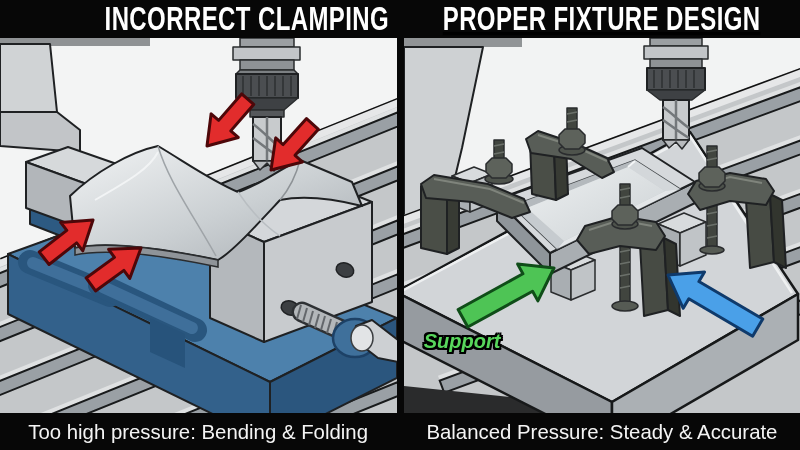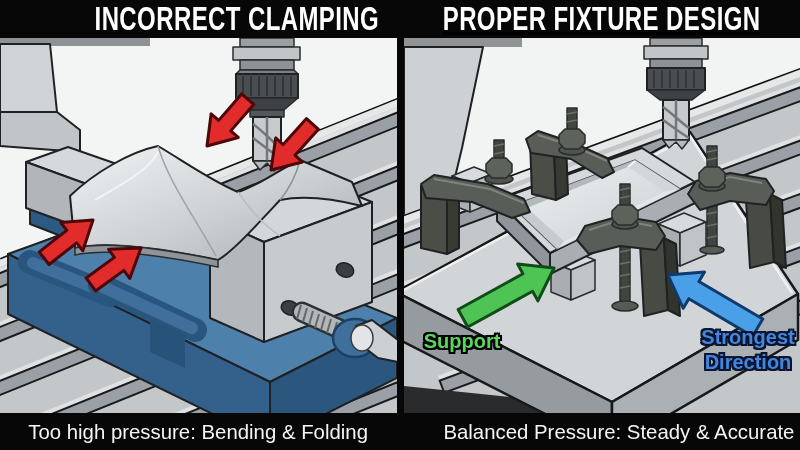--- a/index.html
+++ b/index.html
@@ -1,32 +1,32 @@
 <!DOCTYPE html>
 <html><head>
 <meta charset="utf-8">
 <style>
   html,body{margin:0;padding:0;background:#000;}
   .stage{position:relative;width:800px;height:450px;overflow:hidden;background:#f2f3f3;
          font-family:"Liberation Sans",sans-serif;}
   .stage svg{position:absolute;left:0;top:0;}
   .overlay{position:absolute;z-index:5;}
   .title-slot{display:flex;align-items:center;justify-content:center;height:38px;top:0;}
-  .title-slot.left{left:2px;width:397px;padding-left:36px;}
+  .title-slot.left{left:12px;width:397px;padding-left:36px;}
   .title-slot.right{left:404px;width:396px;text-decoration:underline;}
   .title-text{color:#ffffff;font-weight:700;font-size:30px;white-space:nowrap;
               display:inline-block;transform:scale(0.80,1.08);letter-spacing:.5px;}
   .caption-slot{display:flex;align-items:center;justify-content:center;height:37px;top:413px;}
   .caption-slot.left{left:0;width:397px;text-align:right;}
-  .caption-slot.right{left:404px;width:396px;justify-content:flex-end;}
+  .caption-slot.right{left:404px;width:396px;}
   .caption-text{color:#f4f4f4;font-weight:400;font-size:21px;white-space:nowrap;
                 display:inline-block;transform:scaleX(.97);}
   .arrow-label{position:absolute;z-index:6;text-align:center;font-weight:700;font-size:20px;
                line-height:25px;}
-  .arrow-label .ln{display:block;}
+  .arrow-label .ln{display:block;font-style:italic;}
   .support-label{left:414px;top:329px;width:96px;color:#58d75c;
     text-shadow:-2px -2px 0 #000,2px -2px 0 #000,-2px 2px 0 #000,2px 2px 0 #000,
                 -2px 0 0 #000,2px 0 0 #000,0 -2px 0 #000,0 2px 0 #000;}
   .strongest-label{left:698px;top:325px;width:100px;color:#4287dd;
     text-shadow:-2px -2px 0 #0c1430,2px -2px 0 #0c1430,-2px 2px 0 #0c1430,2px 2px 0 #0c1430,
                 -2px 0 0 #0c1430,2px 0 0 #0c1430,0 -2px 0 #0c1430,0 2px 0 #0c1430;}
   .o2{stroke:#1f2123;stroke-width:2;stroke-linejoin:round;}
   .o15{stroke:#2a2c2e;stroke-width:1.5;stroke-linejoin:round;}
   .o25{stroke:#17191a;stroke-width:2.5;stroke-linejoin:round;}
 </style>
@@ -324,18 +324,14 @@
 </div>
 <div class="overlay caption-slot left">
   <span class="caption-text">Too high pressure: Bending &amp; Folding</span>
 </div>
 <div class="overlay caption-slot right">
   <span class="caption-text">Balanced Pressure: Steady &amp; Accurate</span>
 </div>
 <div class="arrow-label support-label">
   <span class="ln">Support</span>
 </div>
-<div class="arrow-label strongest-label">
-  <span class="ln">Strongest</span>
-  <span class="ln">Direction</span>
-</div>
 
 </div>
 
 </body></html>

